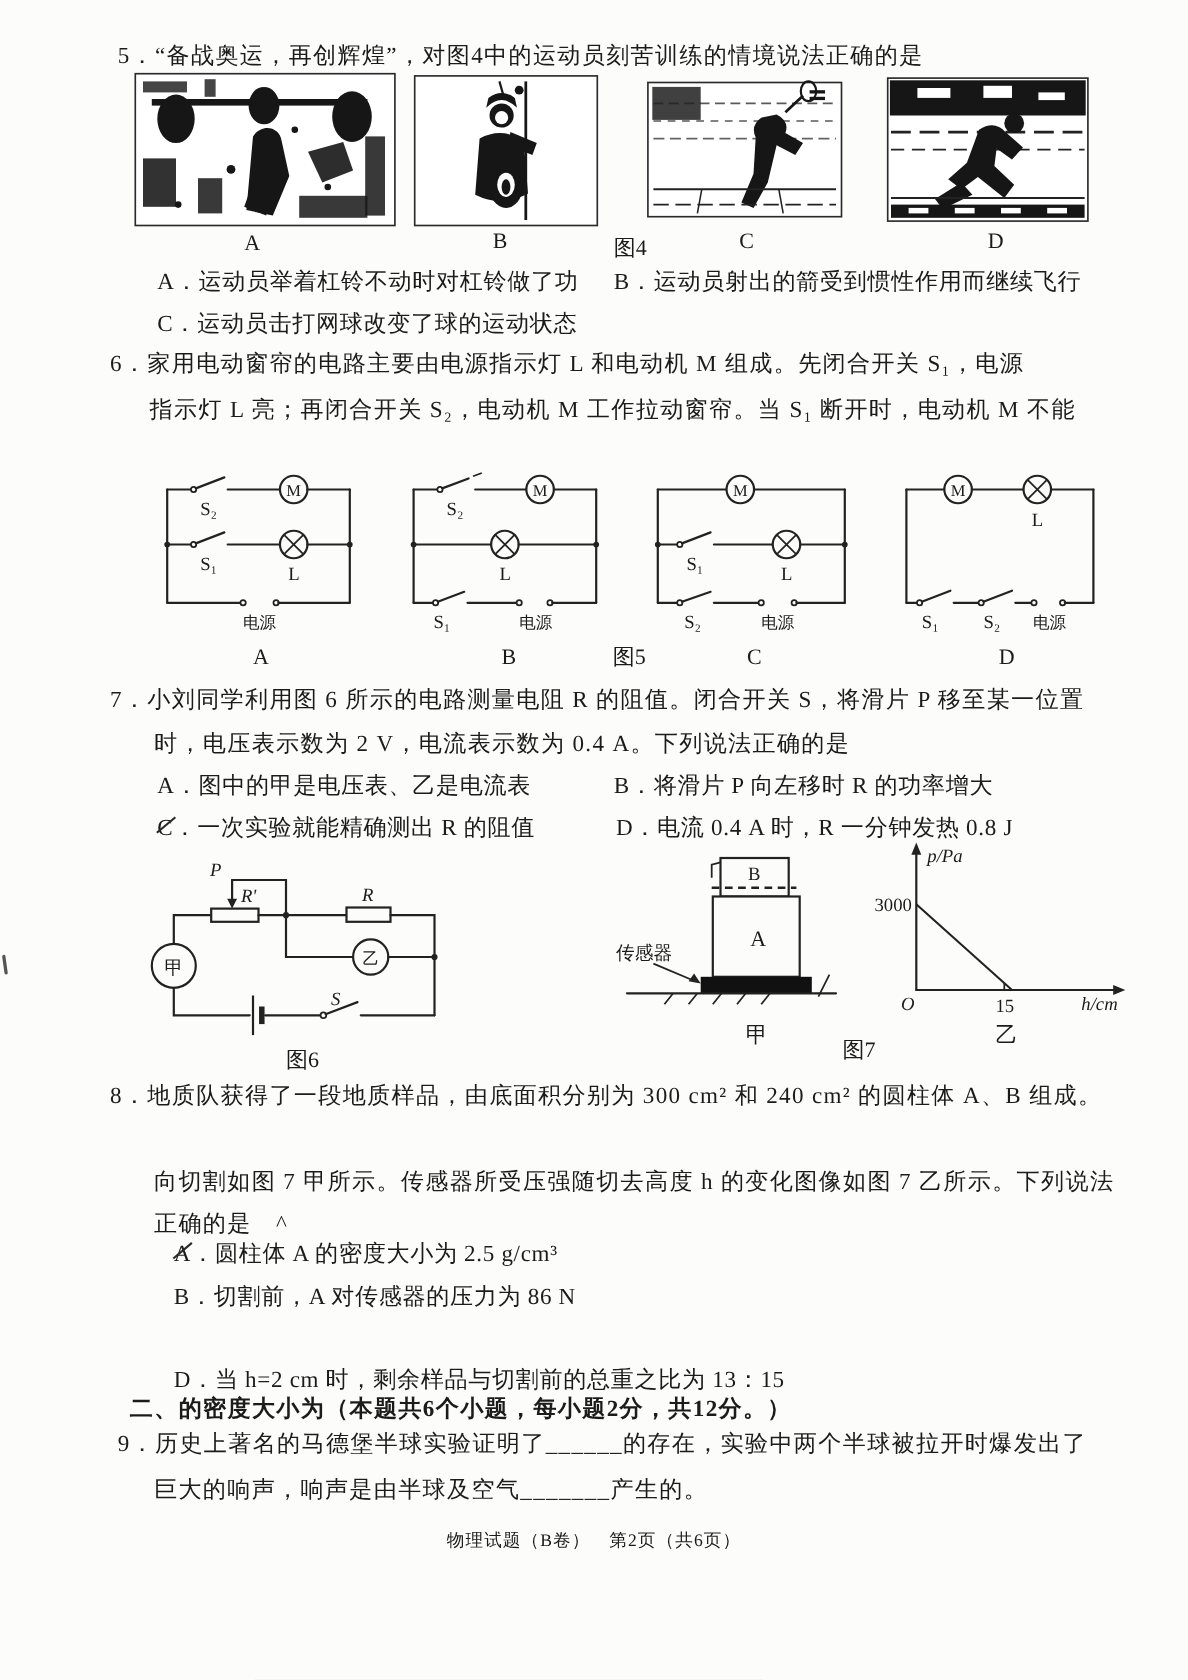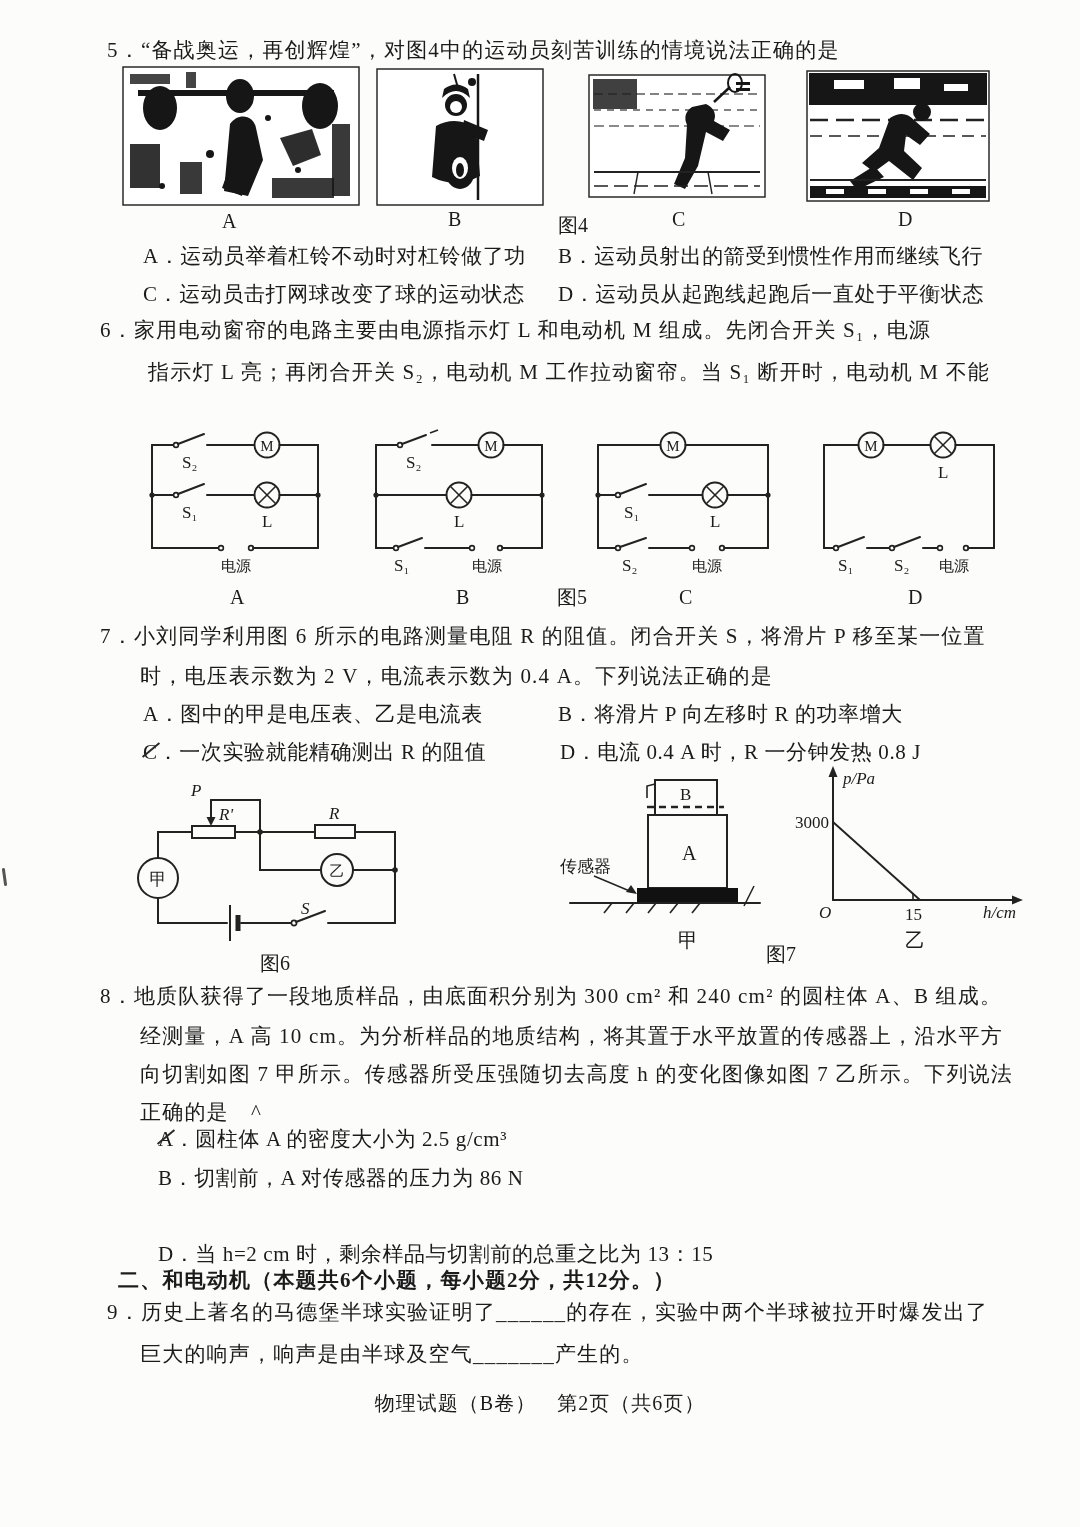--- a/index.html
+++ b/index.html
@@ -5,21 +5,21 @@
   html,body { margin:0; padding:0; background:#e8e8e8; }
   .page {
     position:relative; width:1080px; height:1527px; margin:0 auto;
     background:#fcfcfb; overflow:hidden;
     font-family:"Liberation Serif","DejaVu Serif",serif; color:#1b1b1b;
   }
   .tl { position:absolute; white-space:nowrap; font-size:21px; letter-spacing:1.2px; }
   .opt { letter-spacing:0.6px; }
   .lbl { position:absolute; white-space:nowrap; font-size:20px; }
   .bold { font-weight:bold; }
-  .footer { position:absolute; width:100%; text-align:center; font-size:20px; letter-spacing:1px; }
+  .footer { position:absolute; width:100%; text-align:center; font-size:16px; letter-spacing:1px; }
   .strike { position:absolute; height:2px; background:#2a2a2a; transform:rotate(-40deg); }
   .edge-artifact { position:absolute; width:3px; height:18px; background:#555; transform:rotate(-8deg); border-radius:2px; }
   svg { position:absolute; overflow:visible; }
   svg text { font-family:"Liberation Serif","DejaVu Serif",serif; fill:#1b1b1b; font-size:17px; }
   svg text.small { font-size:15px; }
   svg text.big { font-size:20px; }
   svg text.it { font-style:italic; }
   .wire { stroke:#222; stroke-width:2; fill:none; stroke-linecap:round; }
   .thin { stroke:#222; stroke-width:1.6; fill:none; }
   .box  { fill:#fcfcfb; stroke:#222; stroke-width:2; }
@@ -110,24 +110,23 @@
 
   <div class="lbl" style="left:222px;top:210px;">A</div>
   <div class="lbl" style="left:448px;top:208px;">B</div>
   <div class="lbl" style="left:558px;top:212px;">图4</div>
   <div class="lbl" style="left:672px;top:208px;">C</div>
   <div class="lbl" style="left:898px;top:208px;">D</div>
 
   <div class="tl opt" style="left:143px;top:242px;">A．运动员举着杠铃不动时对杠铃做了功</div>
   <div class="tl opt" style="left:143px;top:280px;">C．运动员击打网球改变了球的运动状态</div>
   <div class="tl opt" style="left:558px;top:242px;">B．运动员射出的箭受到惯性作用而继续飞行</div>
-  <div class="tl opt" style="left:558px;top:280px;">D．运动员从起跑线起跑后一直处于平衡状态</div>
 
   <div class="tl" style="left:100px;top:316px;">6．家用电动窗帘的电路主要由电源指示灯 L 和电动机 M 组成。先闭合开关 S₁，电源</div>
-  <div class="tl" style="left:148px;top:358px;">指示灯 L 亮；再闭合开关 S₂，电动机 M 工作拉动窗帘。当 S₁ 断开时，电动机 M 不能</div>
+  <div class="tl" style="left:136px;top:358px;">指示灯 L 亮；再闭合开关 S₂，电动机 M 工作拉动窗帘。当 S₁ 断开时，电动机 M 不能</div>
 
   <svg style="left:146px;top:430px;" width="178" height="180" viewBox="0 0 178 180">
     <polyline class="wire" points="6,15 28,15"></polyline>
     <circle class="term" cx="30" cy="15" r="2.4"></circle>
     <line class="wire" x1="32" y1="14" x2="58" y2="4"></line>
     <polyline class="wire" points="61,15 108,15"></polyline>
     <circle class="comp" cx="121" cy="15" r="12.5"></circle>
     <text x="121" y="21" text-anchor="middle" class="small">M</text>
     <polyline class="wire" points="133.5,15 172,15"></polyline>
     <text x="36" y="38">S₂</text>
@@ -317,29 +316,28 @@
     <text x="34" y="68" text-anchor="end">3000</text>
     <line x1="38" y1="62" x2="125" y2="140" stroke="#222" stroke-width="1.9"></line>
     <line class="thin" x1="118" y1="140" x2="118" y2="134"></line>
     <text x="24" y="158" class="it">O</text>
     <text x="110" y="160">15</text>
     <text x="188" y="158" class="it">h/cm</text>
     <text x="110" y="187" class="big">乙</text>
   </svg>
 
   <div class="tl" style="left:100px;top:982px;">8．地质队获得了一段地质样品，由底面积分别为 300 cm² 和 240 cm² 的圆柱体 A、B 组成。</div>
-  <div class="tl" style="left:140px;top:1022px;">经测量，A 高 10 cm。为分析样品的地质结构，将其置于水平放置的传感器上，沿水平方</div>
   <div class="tl" style="left:140px;top:1060px;">向切割如图 7 甲所示。传感器所受压强随切去高度 h 的变化图像如图 7 乙所示。下列说法</div>
   <div class="tl" style="left:140px;top:1098px;">正确的是　^</div>
   <div class="tl opt" style="left:158px;top:1125px;">A．圆柱体 A 的密度大小为 2.5 g/cm³</div>
   <div class="strike" style="left:155px;top:1136px;width:22px;"></div>
   <div class="tl opt" style="left:158px;top:1164px;">B．切割前，A 对传感器的压力为 86 N</div>
   <div class="tl opt" style="left:158px;top:1240px;">D．当 h=2 cm 时，剩余样品与切割前的总重之比为 13：15</div>
 
-  <div class="tl bold" style="left:118px;top:1266px;">二、和电动机（本题共6个小题，每小题2分，共12分。）</div>
+  <div class="tl bold" style="left:118px;top:1266px;">二、的密度大小为（本题共6个小题，每小题2分，共12分。）</div>
 
   <div class="tl" style="left:107px;top:1298px;">9．历史上著名的马德堡半球实验证明了______的存在，实验中两个半球被拉开时爆发出了</div>
   <div class="tl" style="left:140px;top:1340px;">巨大的响声，响声是由半球及空气_______产生的。</div>
 
   <div class="footer" style="top:1390px;">物理试题（B卷）　第2页（共6页）</div>
 
   <div class="edge-artifact" style="left:3px;top:868px;"></div>
 </div>
 
 </body></html>

